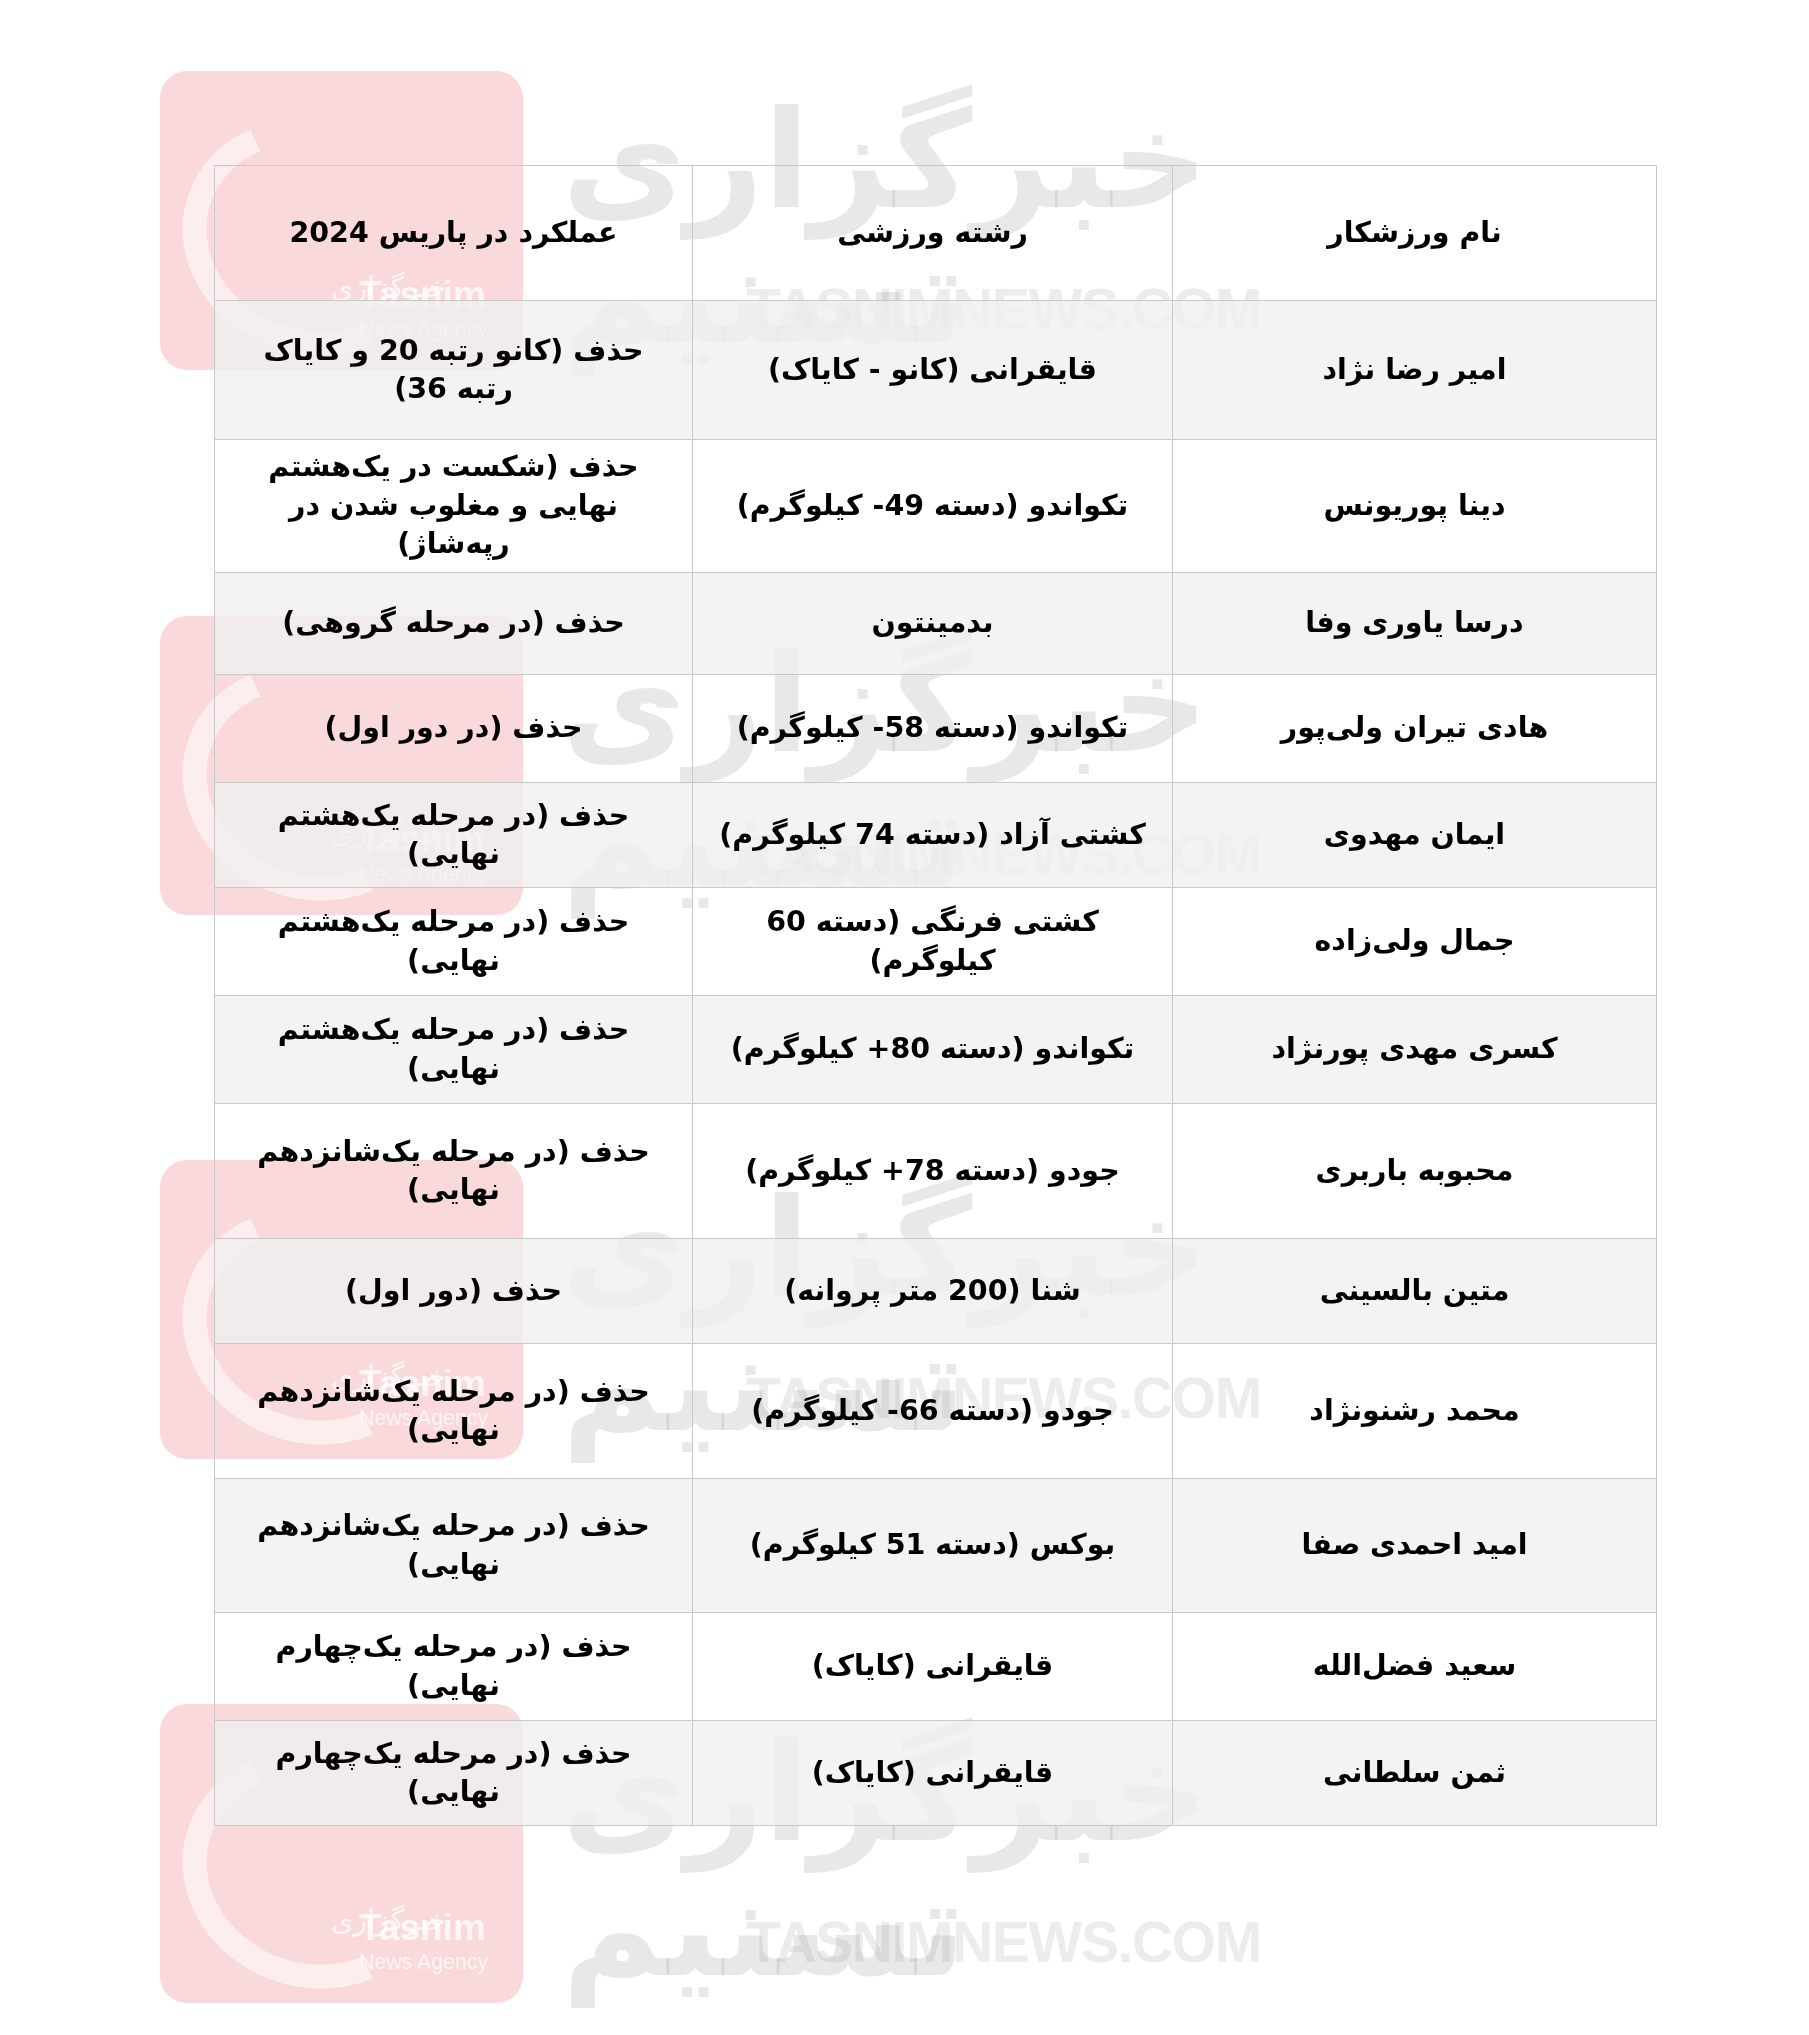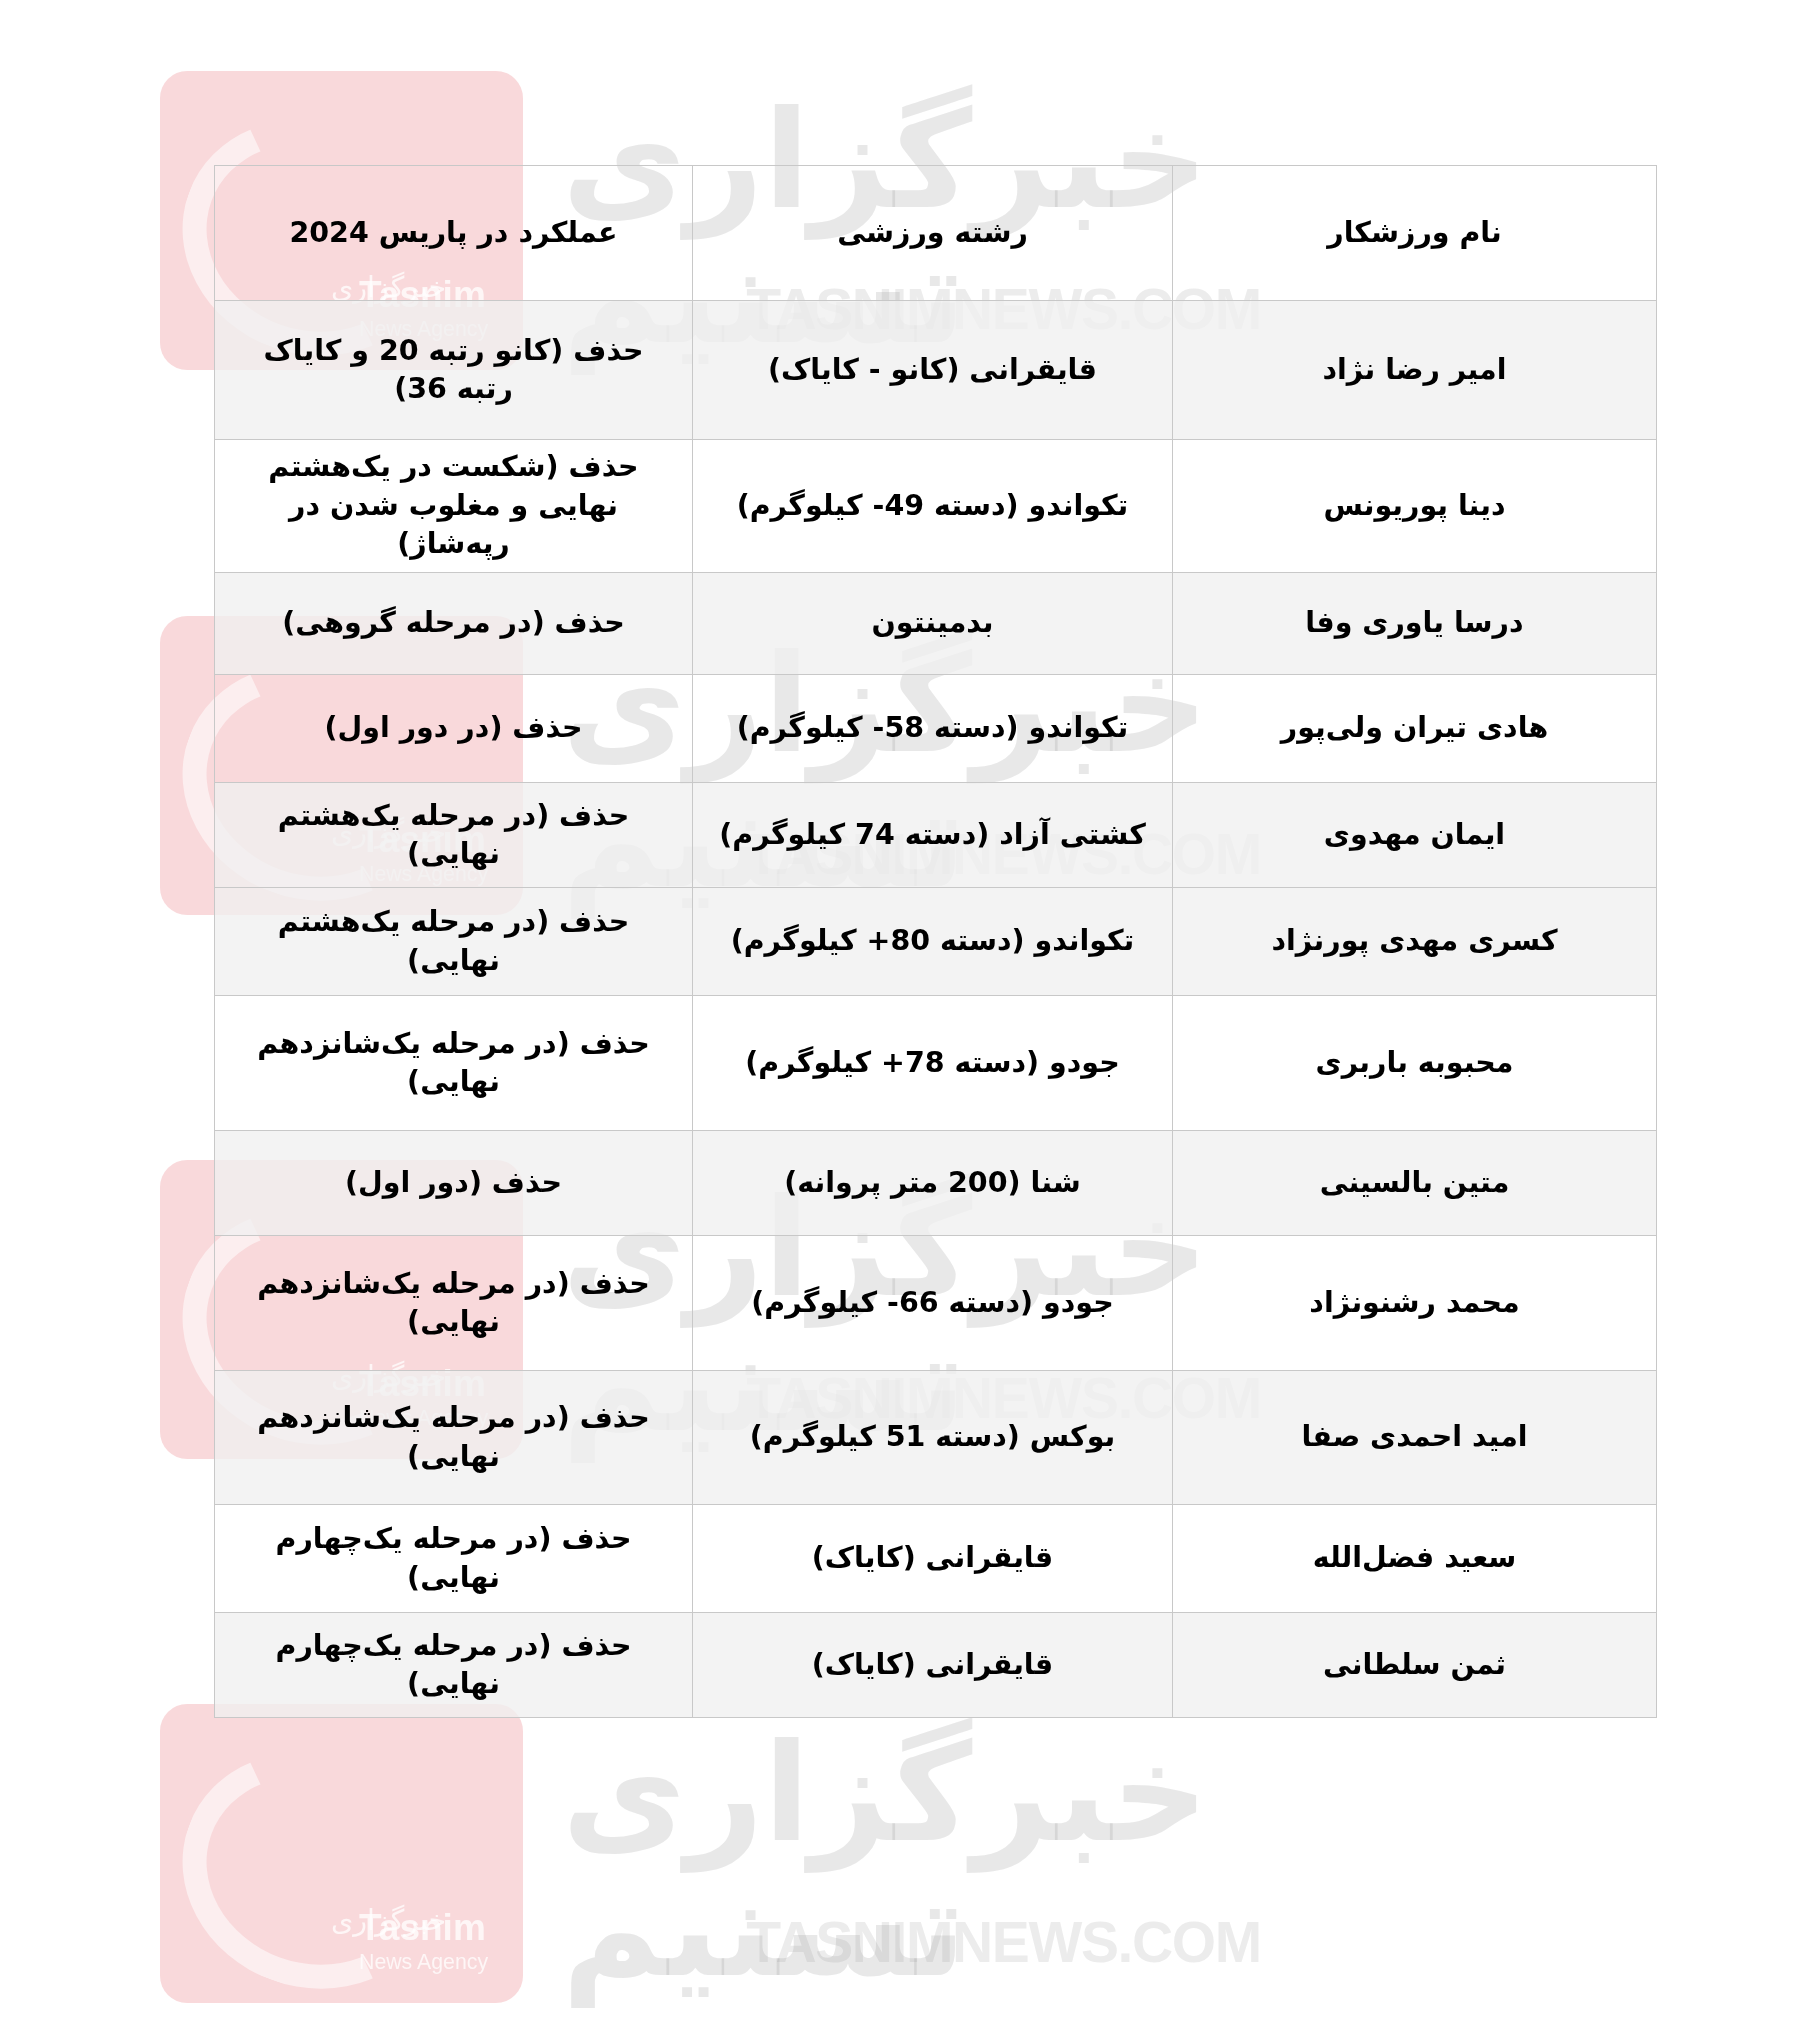--- a/index.html
+++ b/index.html
@@ -128,20 +128,25 @@
     <tr class="plain" style="height:108px;">
       <td>هادی تیران ولی‌پور</td>
       <td>تکواندو (دسته 58- کیلوگرم)</td>
       <td class="cell-result">حذف (در دور اول)</td>
     </tr>
     <tr class="shade" style="height:105px;">
       <td>ایمان مهدوی</td>
       <td>کشتی آزاد  (دسته 74 کیلوگرم)</td>
       <td class="cell-result">حذف (در مرحله یک‌هشتم نهایی)</td>
     </tr>
+    <tr class="plain" style="height:108px;">
+      <td>جمال ولی‌زاده</td>
+      <td>کشتی فرنگی (دسته 60 کیلوگرم)</td>
+      <td class="cell-result">حذف (در مرحله یک‌هشتم نهایی)</td>
+    </tr>
     <tr class="shade" style="height:108px;">
       <td>کسری مهدی پورنژاد</td>
       <td>تکواندو (دسته 80+ کیلوگرم)</td>
       <td class="cell-result">حذف (در مرحله یک‌هشتم نهایی)</td>
     </tr>
     <tr class="plain" style="height:135px;">
       <td>محبوبه باربری</td>
       <td>جودو (دسته 78+ کیلوگرم)</td>
       <td class="cell-result">حذف (در مرحله یک‌شانزدهم نهایی)</td>
     </tr>

